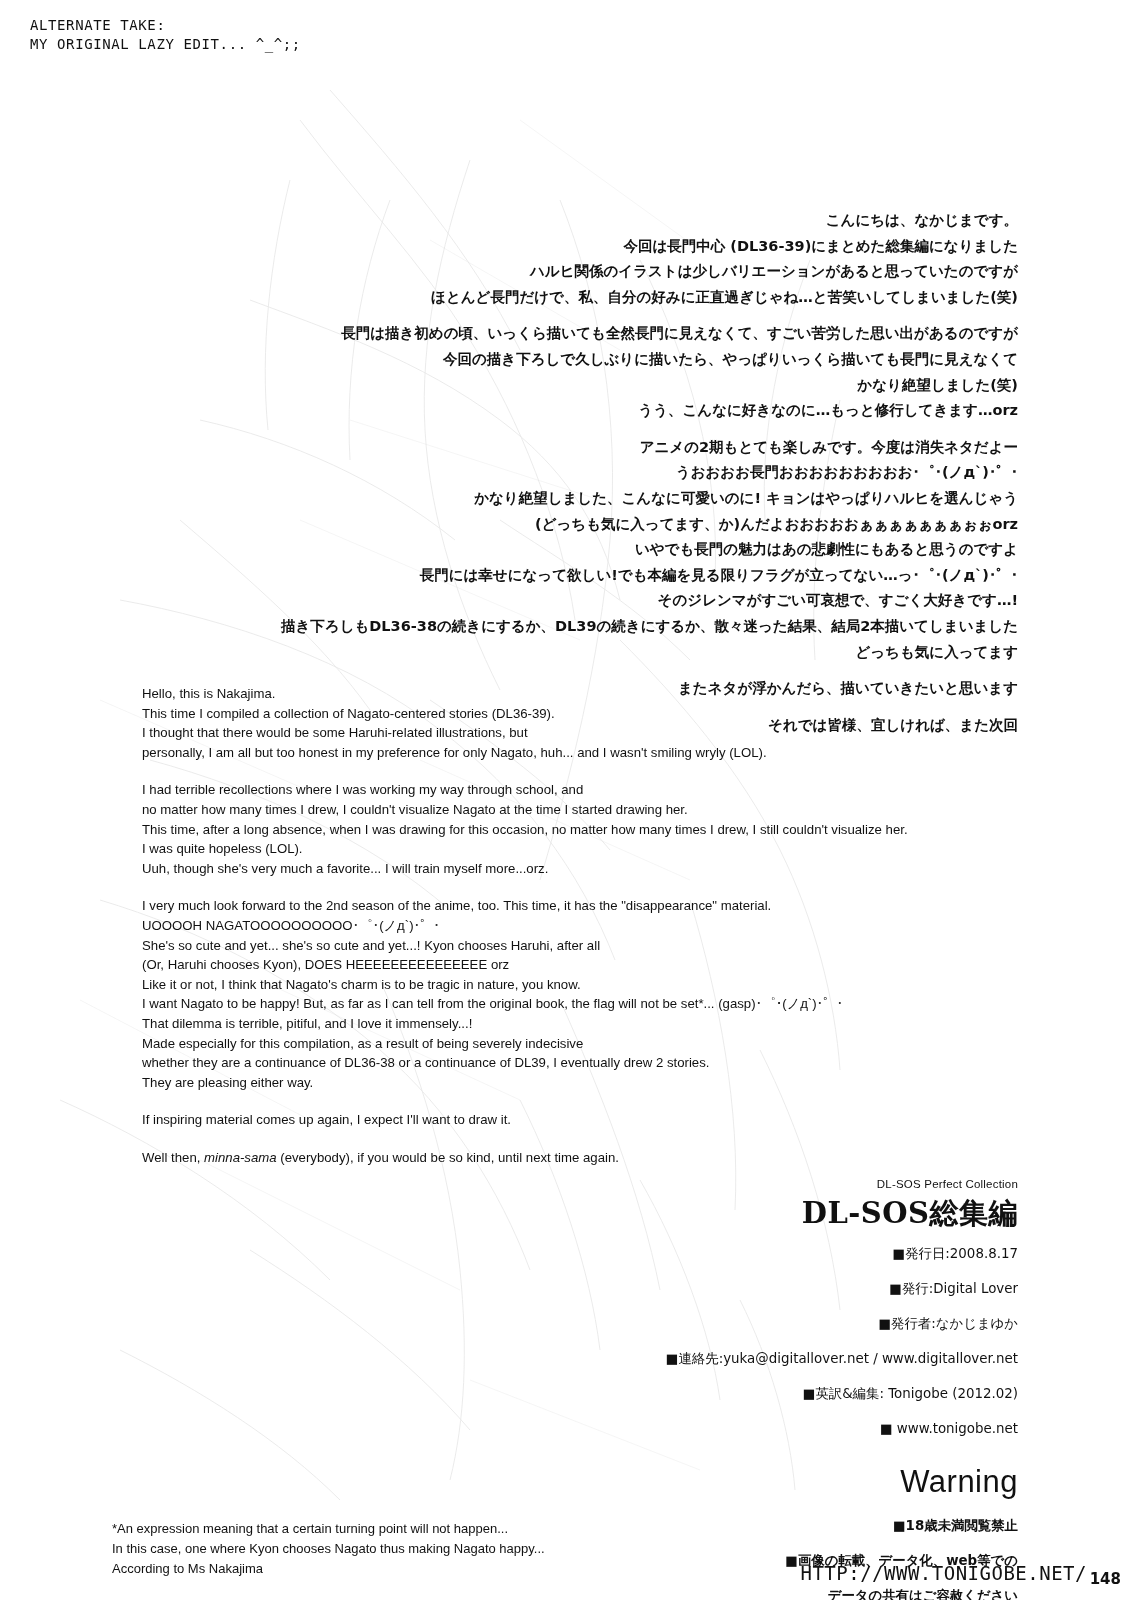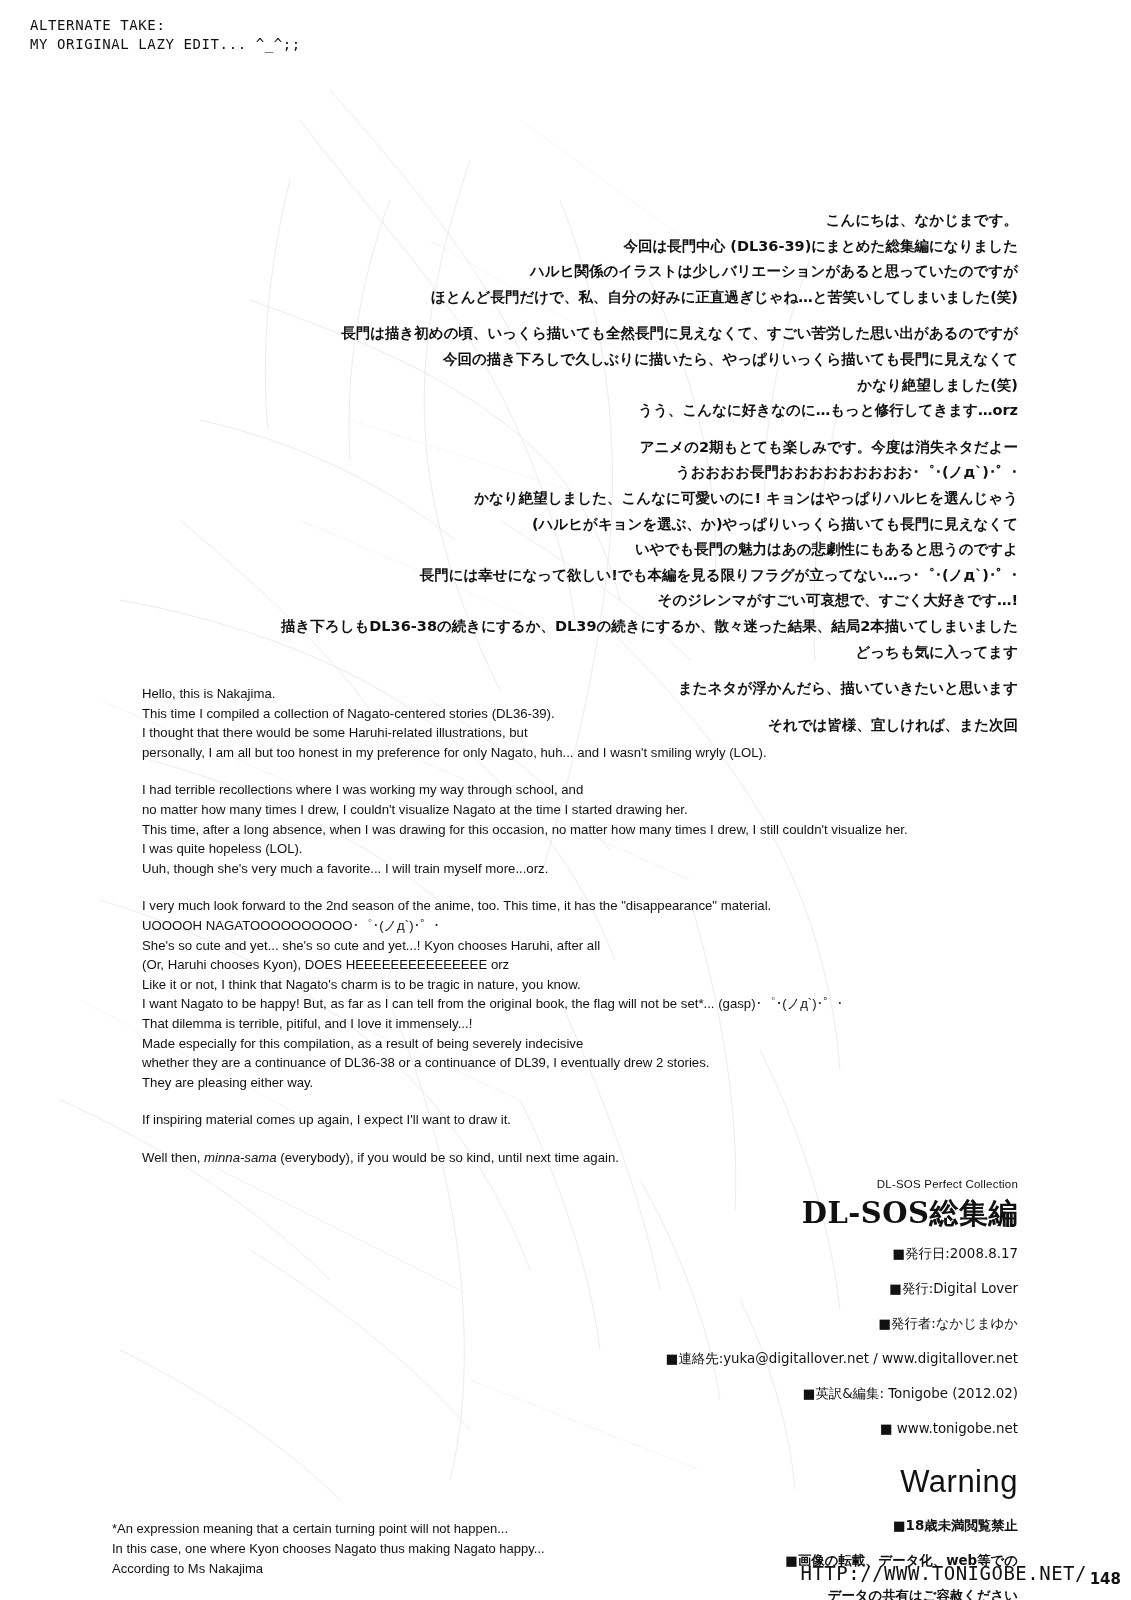--- a/index.html
+++ b/index.html
@@ -197,21 +197,21 @@
       <p>ほとんど長門だけで、私、自分の好みに正直過ぎじゃね…と苦笑いしてしまいました(笑)</p>
       <div class="gap"></div>
       <p>長門は描き初めの頃、いっくら描いても全然長門に見えなくて、すごい苦労した思い出があるのですが</p>
       <p>今回の描き下ろしで久しぶりに描いたら、やっぱりいっくら描いても長門に見えなくて</p>
       <p>かなり絶望しました(笑)</p>
       <p>うう、こんなに好きなのに…もっと修行してきます…orz</p>
       <div class="gap"></div>
       <p>アニメの2期もとても楽しみです。今度は消失ネタだよー</p>
       <p>うおおおお長門おおおおおおおおお･゜･(ノд`)･゜･</p>
       <p>かなり絶望しました、こんなに可愛いのに! キョンはやっぱりハルヒを選んじゃう</p>
-      <p>(ハルヒがキョンを選ぶ、か)やっぱりいっくら描いても長門に見えなくて</p>
+      <p>(どっちも気に入ってます、か)んだよおおおおおぁぁぁぁぁぁぁぉぉorz</p>
       <p>いやでも長門の魅力はあの悲劇性にもあると思うのですよ</p>
       <p>長門には幸せになって欲しい!でも本編を見る限りフラグが立ってない…っ･゜･(ノд`)･゜･</p>
       <p>そのジレンマがすごい可哀想で、すごく大好きです…!</p>
       <p>描き下ろしもDL36-38の続きにするか、DL39の続きにするか、散々迷った結果、結局2本描いてしまいました</p>
       <p>どっちも気に入ってます</p>
       <div class="gap"></div>
       <p>またネタが浮かんだら、描いていきたいと思います</p>
       <div class="gap"></div>
       <p>それでは皆様、宜しければ、また次回</p>
     </div>

